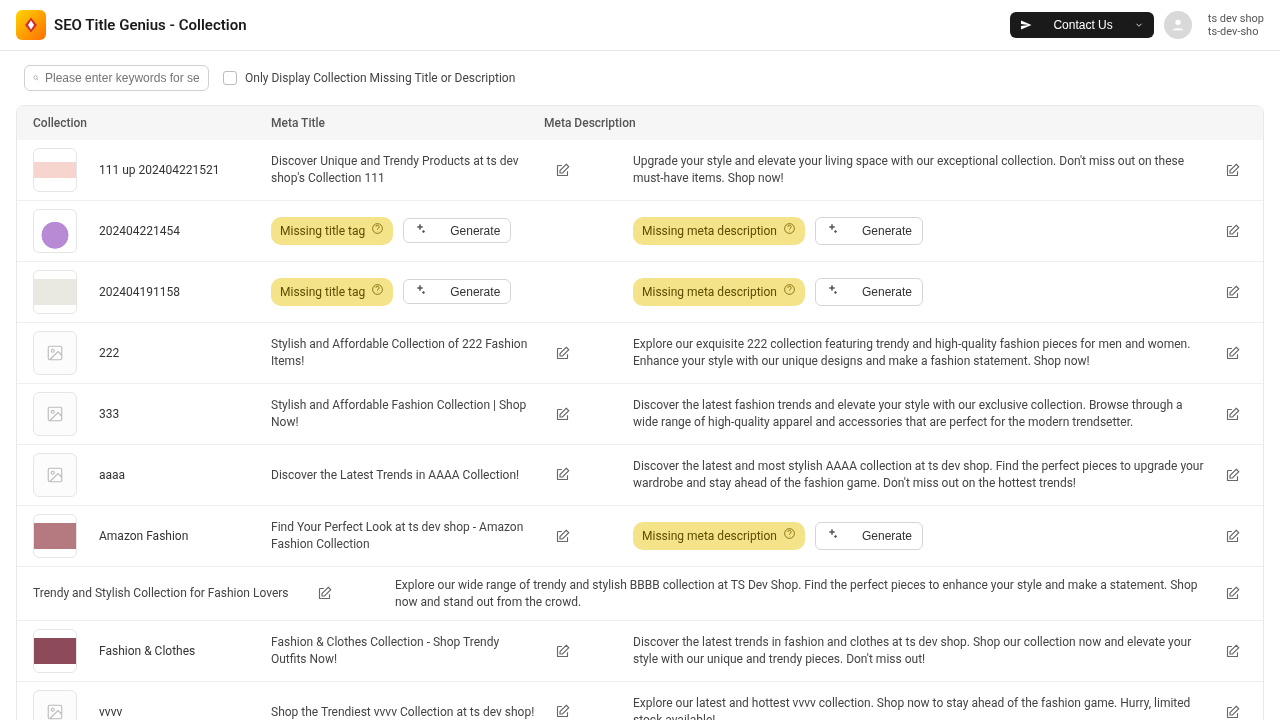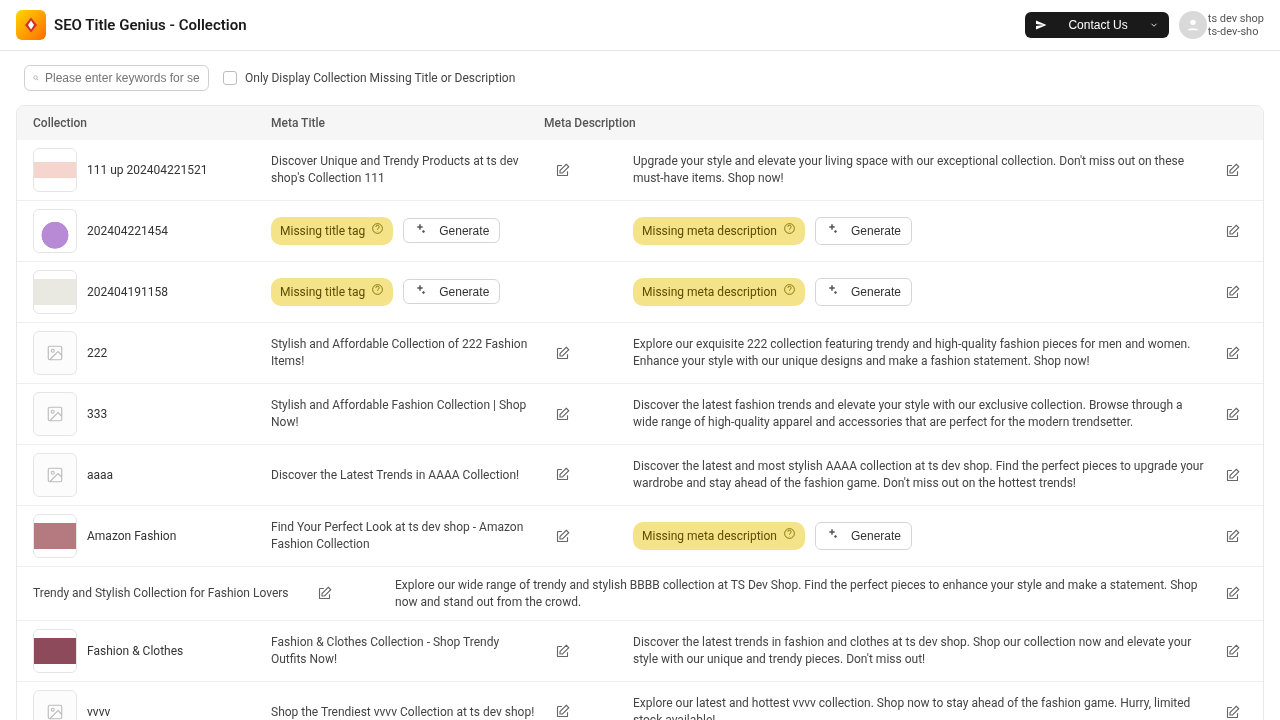--- a/index.html
+++ b/index.html
@@ -7,58 +7,58 @@
     
     .header { display: flex; align-items: center; padding: 10px 16px; border-bottom: 1px solid #e5e5e5; }
     .app-logo { width: 30px; height: 30px; border-radius: 6px; background: linear-gradient(135deg, #ffd600, #ff6d00); position: relative; margin-right: 8px; display:flex; align-items:center; justify-content:center; }
     .app-logo svg { width: 18px; height: 18px; }
     .app-title { font-size: 15px; font-weight: 600; }
     .header-spacer { flex: 1; }
     .contact-btn { background: #1a1a1a; color: #fff; border: none; border-radius: 6px; padding: 6px 10px; font-size: 12px; display: flex; align-items: center; gap: 21px; cursor: pointer; }
     .contact-btn svg { width: 12px; height: 12px; fill: #fff; }
     .contact-btn .chev { width: 10px; height: 10px; }
     .user-avatar { width: 28px; height: 28px; border-radius: 50%; background: #d9d9d9; margin-left: 10px; display:flex; align-items:center; justify-content:center; }
-    .user-info { margin-left: 1px; display: flex; flex-direction: column; font-size: 11px; color: #555; line-height: 1.2; overflow: hidden; }
+    .user-info { margin-left: 16px; display: flex; flex-direction: column; font-size: 11px; color: #555; line-height: 1.2; overflow: hidden; }
 
     .controls { display: flex; align-items: center; gap: 14px; padding: 14px 24px; }
     .search-box { display: flex; align-items: center; border: 1px solid #d0d0d0; border-radius: 6px; padding: 5px 8px; width: 185px; background:#fff; }
     .search-box svg { width: 14px; height: 14px; stroke: #777; fill:none; stroke-width:2; }
     .search-input { border: none; outline: none; font-size: 12px; margin-left: 6px; flex: 1; color: #333; }
     .checkbox-wrap { display: flex; align-items: center; gap: 8px; font-size: 12px; color: #444; text-align: right; }
     .checkbox { width: 14px; height: 14px; border: 1px solid #bdbdbd; border-radius: 3px; background:#fff; }
 
     .table-wrap { margin: 0 16px; border: 1px solid #e8e8e8; border-radius: 8px; overflow: hidden; position:relative; }
     .thead { display: flex; background: #f6f6f6; padding: 10px 16px; font-size: 12px; color: #555; font-weight: 500; }
     .col-collection { width: 238px; flex-shrink: 0; }
     .col-title { width: 273px; flex-shrink: 0; display:flex; align-items:center; gap:6px;}
     .col-desc { flex: 1; display:flex; align-items:center; gap:6px; padding-right: 40px;}
     
     .tbody { height: 592px; overflow-y: auto; }
     .tbody::-webkit-scrollbar { width: 10px; }
     .tbody::-webkit-scrollbar-thumb { background: #ccc; border-radius: 5px; }
 
     .row { display: flex; align-items: center; padding: 8px 16px; border-bottom: 1px solid #efefef; min-height: 54px; }
     
-    .cell-coll { width: 238px; display: flex; align-items: center; gap: 10px; flex-shrink:0;}
+    .cell-coll { width: 238px; display: flex; align-items: center; gap: 22px; flex-shrink:0;}
     .thumb { width: 44px; height: 44px; border: 1px solid #e5e5e5; border-radius: 6px; background: #fcfcfc; display:flex; align-items:center; justify-content:center; overflow:hidden; flex-shrink:0;}
     .thumb.dress-pink { background: linear-gradient(#fff 30%, #f7d5cf 30% 70%, #fff 70%); }
     .thumb.dress-purple { background: radial-gradient(circle at 50% 60%, #b88ad6 40%, #fff 42%);}
     .thumb.dress-white-green { background: linear-gradient(#fff 20%, #e9e9e1 20% 80%, #fff 80%);}
     .thumb.dress-mauve { background: linear-gradient(#fff 20%, #b47a80 20% 80%, #fff 80%);}
     .thumb.dress-floral { background: linear-gradient(#fff 20%, #8c4a5a 20% 80%, #fff 80%);}
     .thumb svg { width: 18px; height: 18px; stroke: #bbb; fill:none; stroke-width:1.5;}
     .coll-name { font-size: 12px; color: #333; }
 
     .cell-title { width: 318px; flex-shrink:0; font-size: 12px; color: #444; line-height: 1.4; display:flex; align-items:center; gap:10px; padding-right:12px;}
     .cell-desc { flex: 1; font-size: 12px; color: #444; line-height: 1.4; display:flex; gap:10px; padding-right:12px;margin-left:44px;}
     .cell-text { flex:1; }
 
     .badge { background: #f5e389; color: #5c4d00; border-radius: 10px; padding: 5px 9px; font-size: 12px; display: inline-flex; align-items: center; gap: 6px; white-space:nowrap;}
     .badge svg { width: 13px; height: 13px; stroke: #7a6700; fill:none; stroke-width:1.6;}
-    .gen-btn { border: 1px solid #d5d5d5; background: #fff; border-radius: 6px; padding: 4px 10px; font-size: 12px; display: inline-flex; align-items: center; gap: 13px; color: #333; cursor:pointer; }
+    .gen-btn { border: 1px solid #d5d5d5; background: #fff; border-radius: 6px; padding: 4px 10px; font-size: 12px; display: inline-flex; align-items: center; gap: 24px; color: #333; cursor:pointer; }
     .gen-btn svg { width: 12px; height: 12px; stroke: #555; fill: #555; }
     .edit-icon { width: 30px; display:flex; justify-content:center; cursor:pointer; flex-shrink:0;}
     .edit-icon svg { width: 15px; height: 15px; stroke: #666; fill:none; stroke-width:1.8;}
   </style>
 </head>
 <body>
 
 <div class="header">
   <div class="app-logo">
     <svg viewBox="0 0 24 24">

